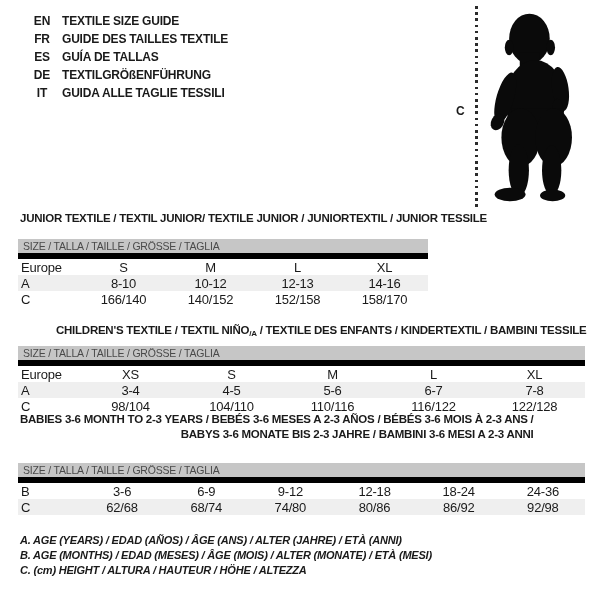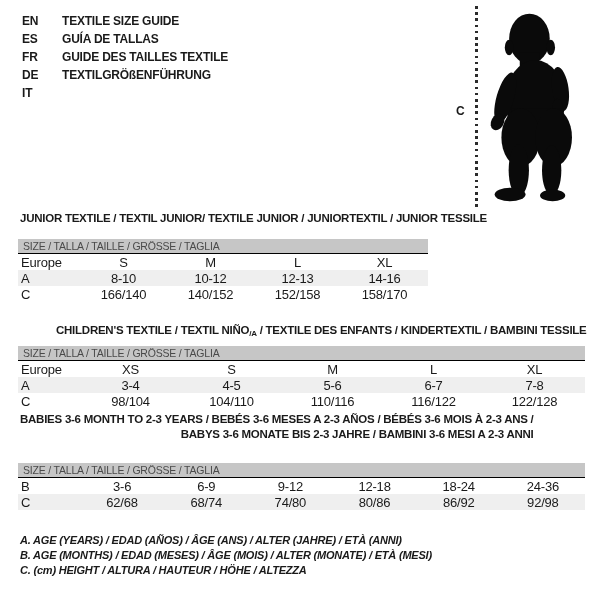--- a/index.html
+++ b/index.html
@@ -3,21 +3,21 @@
 <meta charset="utf-8">
 <style>
   html,body{margin:0;padding:0;background:#ffffff;}
   .canvas{
     position:relative;width:600px;height:600px;background:#ffffff;overflow:hidden;
     font-family:"Liberation Sans",sans-serif;color:#1a1a1a;
     -webkit-font-smoothing:antialiased;
   }
   
   .langs{position:absolute;left:22px;top:12px;}
-  .lang-row{display:flex;line-height:18px;font-size:12px;font-weight:bold;letter-spacing:-0.2px;}
+  .lang-row{display:flex;line-height:18px;font-size:12px;font-weight:bold;letter-spacing:-0.2px;text-align:center;}
   .lang-code{width:40px;flex:0 0 40px;}
   
   .figure{position:absolute;left:440px;top:0;width:160px;height:215px;}
   .figure-label{position:absolute;left:16px;top:104px;font-size:12px;font-weight:bold;}
   .dash-line{
     position:absolute;left:35px;top:6px;width:2.5px;height:204px;
     background:repeating-linear-gradient(to bottom,#2b2b2b 0 2.6px,transparent 2.6px 6.2px);
   }
   .baby-svg{position:absolute;left:44px;top:2px;}
   
@@ -27,21 +27,21 @@
   .h2{top:324px;margin-left:36px;}
   .h3{top:412px;line-height:14.5px;}
   
   .tbl{position:absolute;left:18px;}
   .t1{top:239px;width:410px;}
   .t2{top:346px;width:567px;}
   .t3{top:463px;width:567px;}
   .size-bar{
     background:#c6c6c6;color:#4a4a4a;font-size:10.5px;letter-spacing:-0.2px;
     height:14px;line-height:14px;padding-left:5px;
-    border-bottom:1px solid #000000;
+    border-bottom:6px solid #000000;
   }
   table.size-table{width:100%;border-collapse:collapse;table-layout:fixed;}
   table.size-table td{
     font-size:13px;letter-spacing:-0.2px;height:16px;padding:0;
     text-align:center;vertical-align:middle;white-space:nowrap;
   }
   table.size-table td.lbl{text-align:left;padding-left:3px;}
   table.size-table tr.alt{background:#efefef;}
   
   .footnotes{position:absolute;left:20px;top:533px;font-style:italic;}
@@ -51,33 +51,34 @@
 <body>
 
 <div class="canvas">
 
   <div class="langs">
     <div class="lang-row">
       <span class="lang-code">EN</span>
       <span class="lang-label">TEXTILE SIZE GUIDE</span>
     </div>
     <div class="lang-row">
+      <span class="lang-code">FR</span>
+      <span class="lang-label">GUIDE DES TAILLES TEXTILE</span>
+    </div>
+    <div class="lang-row">
       <span class="lang-code">ES</span>
       <span class="lang-label">GUÍA DE TALLAS</span>
     </div>
     <div class="lang-row">
-      <span class="lang-code">FR</span>
-      <span class="lang-label">GUIDE DES TAILLES TEXTILE</span>
-    </div>
-    <div class="lang-row">
       <span class="lang-code">DE</span>
       <span class="lang-label">TEXTILGRÖßENFÜHRUNG</span>
     </div>
     <div class="lang-row">
       <span class="lang-code">IT</span>
+      <span class="lang-label">GUIDA ALLE TAGLIE TESSILI</span>
     </div>
   </div>
 
   <div class="figure">
     <span class="figure-label">C</span>
     <div class="dash-line"></div>
     <svg class="baby-svg" width="116" height="207" viewBox="0 0 120 210" aria-hidden="true">
       <g fill="#0a0a0a">
         <ellipse cx="47" cy="36" rx="21" ry="26"></ellipse>
         <ellipse cx="26" cy="45" rx="4.5" ry="8"></ellipse>

